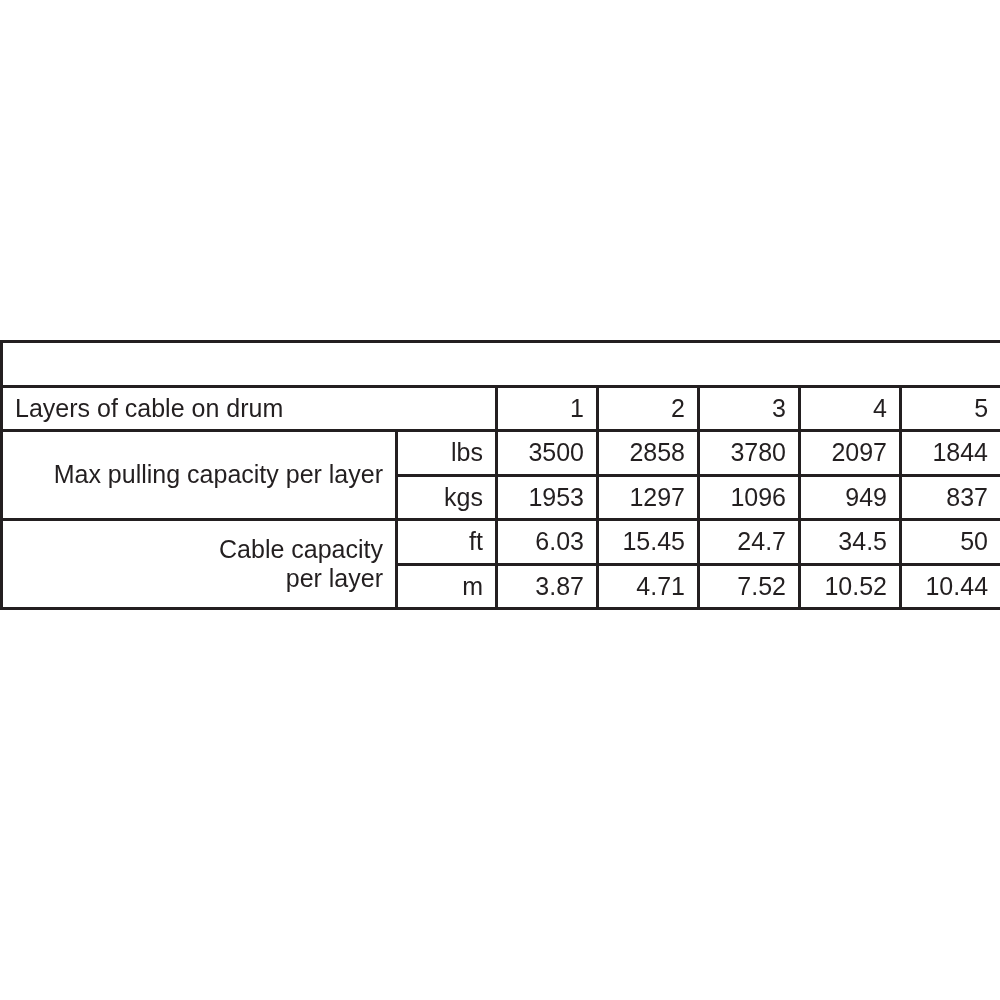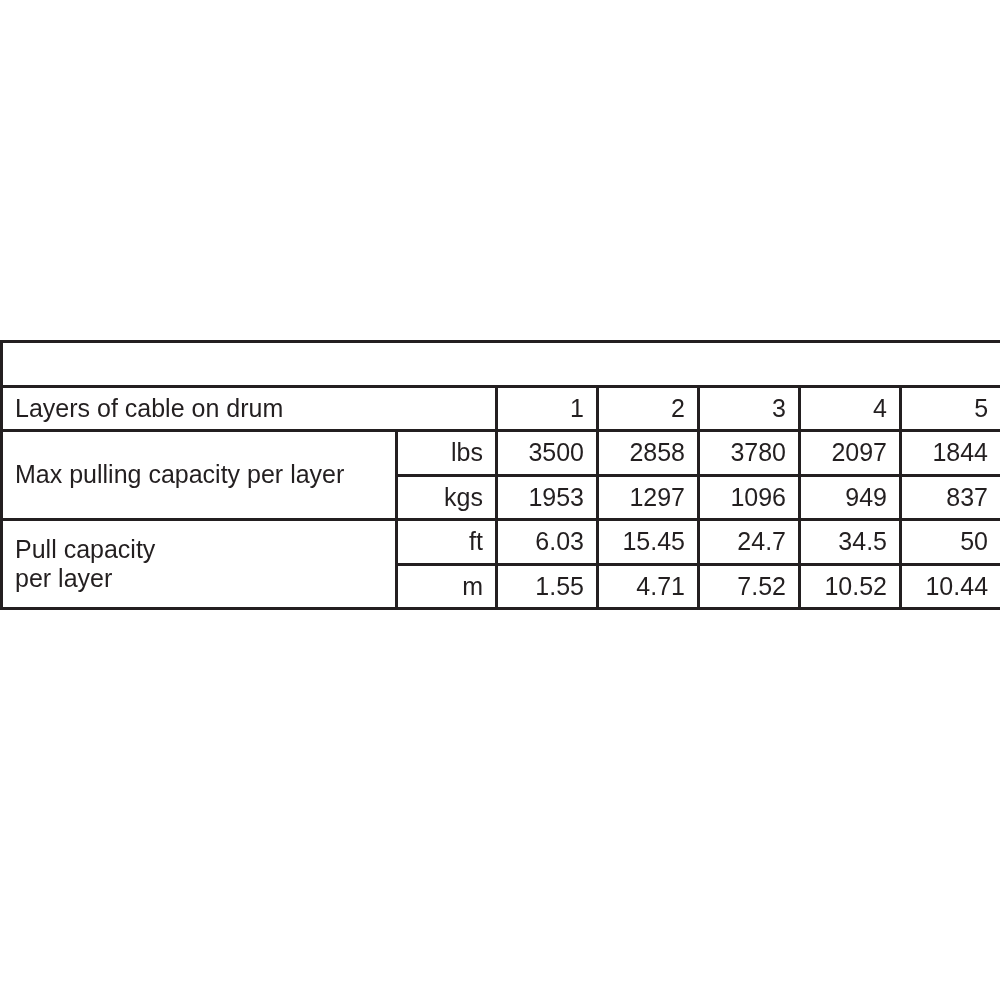--- a/index.html
+++ b/index.html
@@ -47,21 +47,21 @@
     background: #231f20;
     color: #ffffff;
     text-align: center;
     font-size: 30px;
     border: none;
     padding: 14px 0 16px 0;
     letter-spacing: 0.2px;
   }
 
   td.rowlabel {
-    text-align: left;
+    text-align: right;
     padding-left: 16px;
   }
 
   td.unit {
     text-align: right;
     padding-left: 14px;
   }
 
   td.num {
     text-align: right;
@@ -125,33 +125,33 @@
       <tr>
         <td class="unit">kgs</td>
         <td class="num">1953</td>
         <td class="num">1297</td>
         <td class="num">1096</td>
         <td class="num">949</td>
         <td class="num edge-right">837</td>
       </tr>
 
       <tr>
-        <td class="rowlabel edge-left tall" rowspan="2" style="white-space: pre-line;">Pull capacity
+        <td class="rowlabel edge-left tall" rowspan="2" style="white-space: pre-line;">Cable capacity
  per layer</td>
         <td class="unit">ft</td>
         <td class="num">6.03</td>
         <td class="num">15.45</td>
         <td class="num">24.7</td>
         <td class="num">34.5</td>
         <td class="num edge-right">50</td>
       </tr>
 
       <tr>
         <td class="unit">m</td>
-        <td class="num">1.55</td>
+        <td class="num">3.87</td>
         <td class="num">4.71</td>
         <td class="num">7.52</td>
         <td class="num">10.52</td>
         <td class="num edge-right">10.44</td>
       </tr>
     </tbody>
   </table>
 </div>
 
 </body></html>

